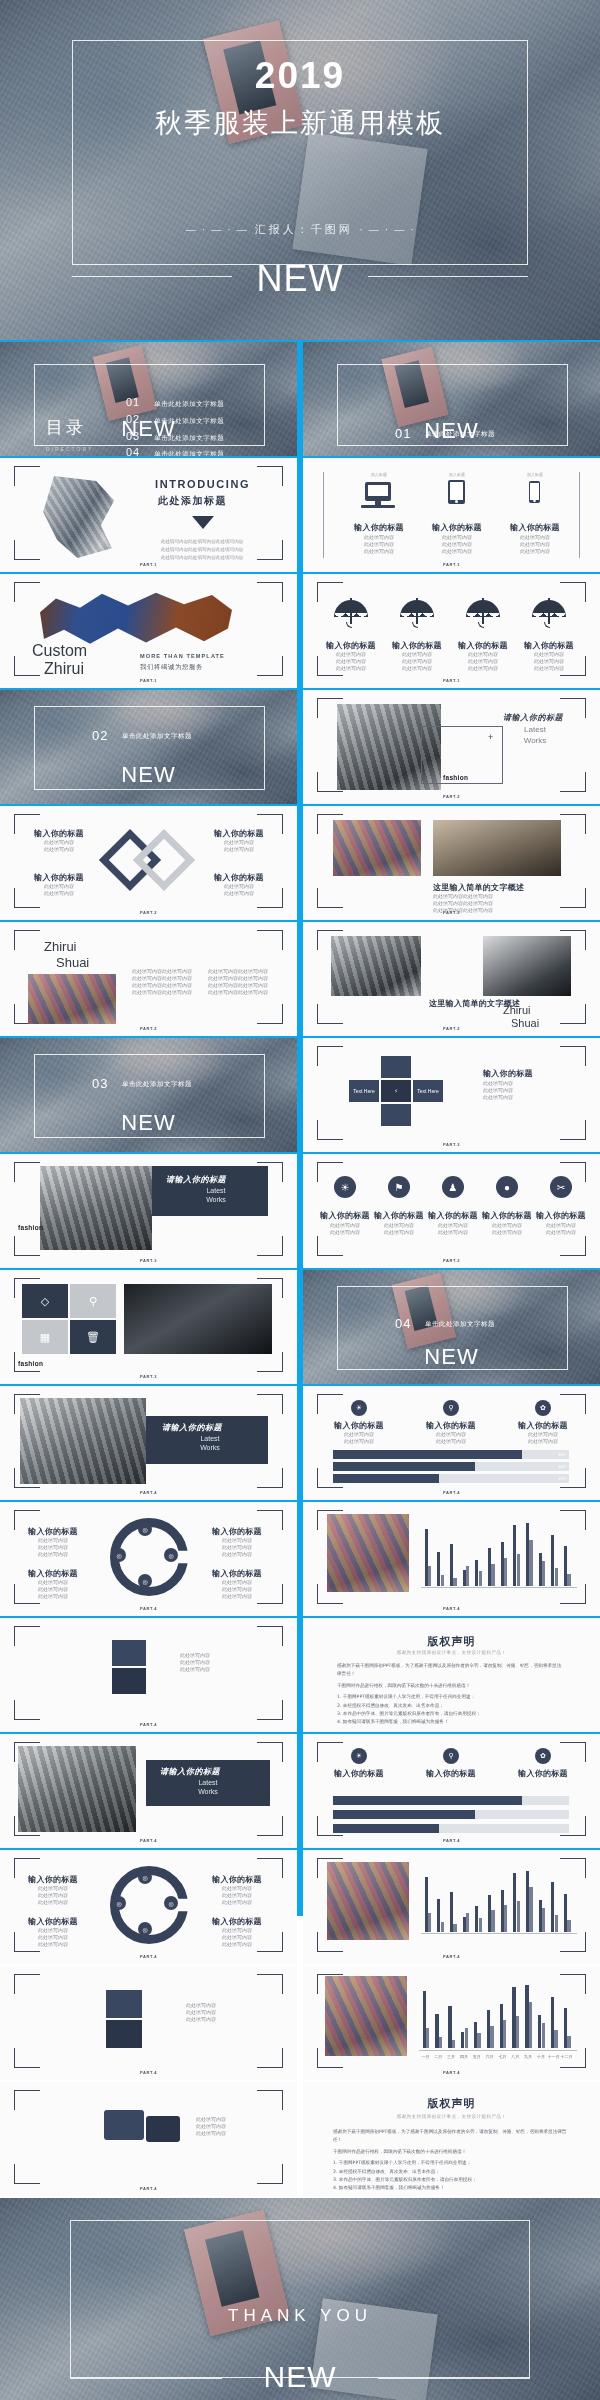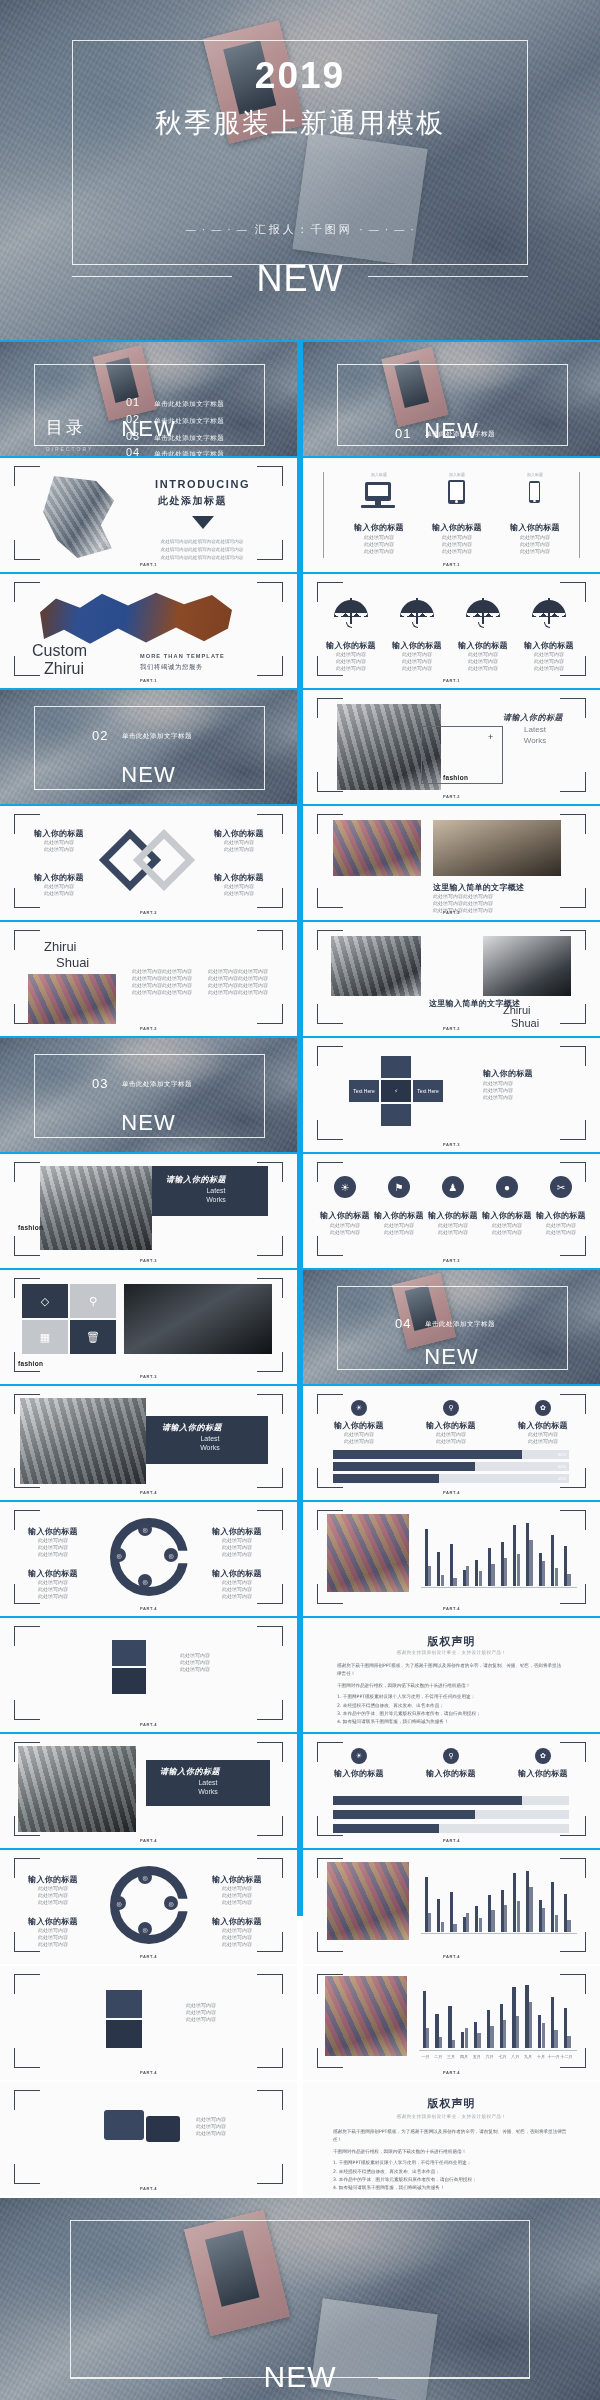--- a/index.html
+++ b/index.html
@@ -957,18 +957,19 @@
       <p>4. 如有疑问请联系千图网客服，我们将竭诚为您服务！</p>
     </div>
   </div>
 
   <div class="slide" style="left:0;top:2198px;width:600px;height:202px;">
     <div class="photo-bg"></div>
     <div class="mag" style="left:196px;top:20px;width:82px;height:110px;"></div>
     <div class="sheet" style="left:316px;top:108px;width:116px;height:90px;opacity:.65;"></div>
     <div class="scrim"></div>
     <div class="frame-rect" style="left:70px;top:22px;right:70px;bottom:22px;"></div>
+    <div class="ty" style="top:108px;">THANK YOU</div>
     <div class="new-line" style="left:70px;width:152px;top:180px;"></div>
     <div class="new-line" style="right:70px;width:152px;top:180px;"></div>
     <div class="new-word" style="top:162px;font-size:30px;">NEW</div>
   </div>
 
 </div>
 
 </body></html>

